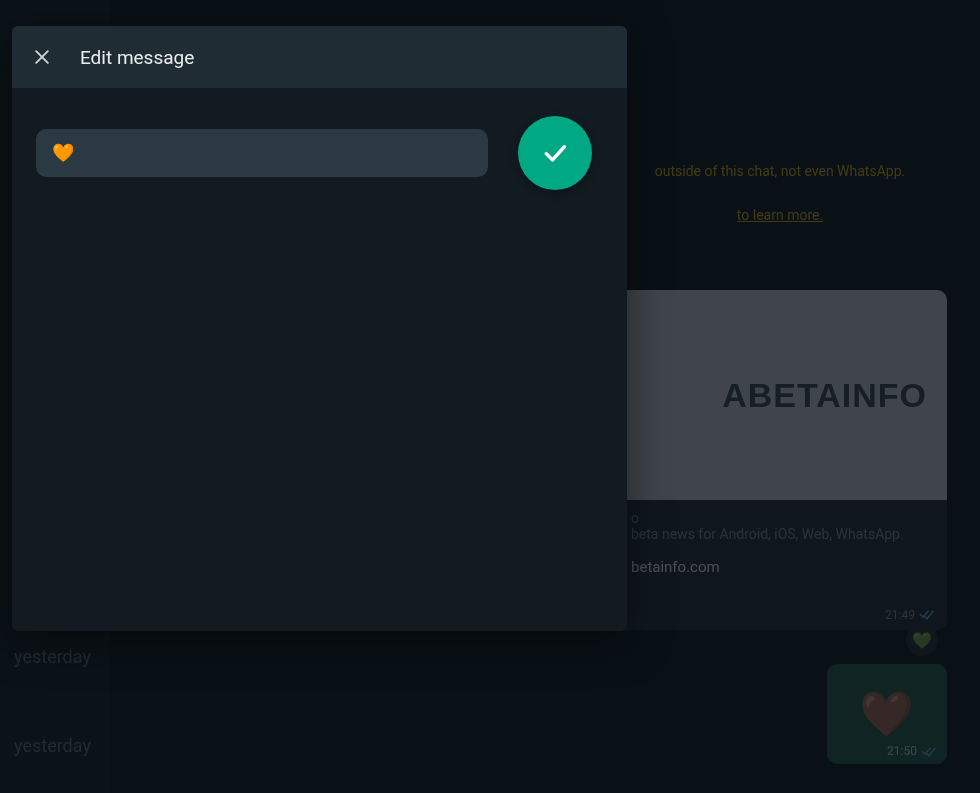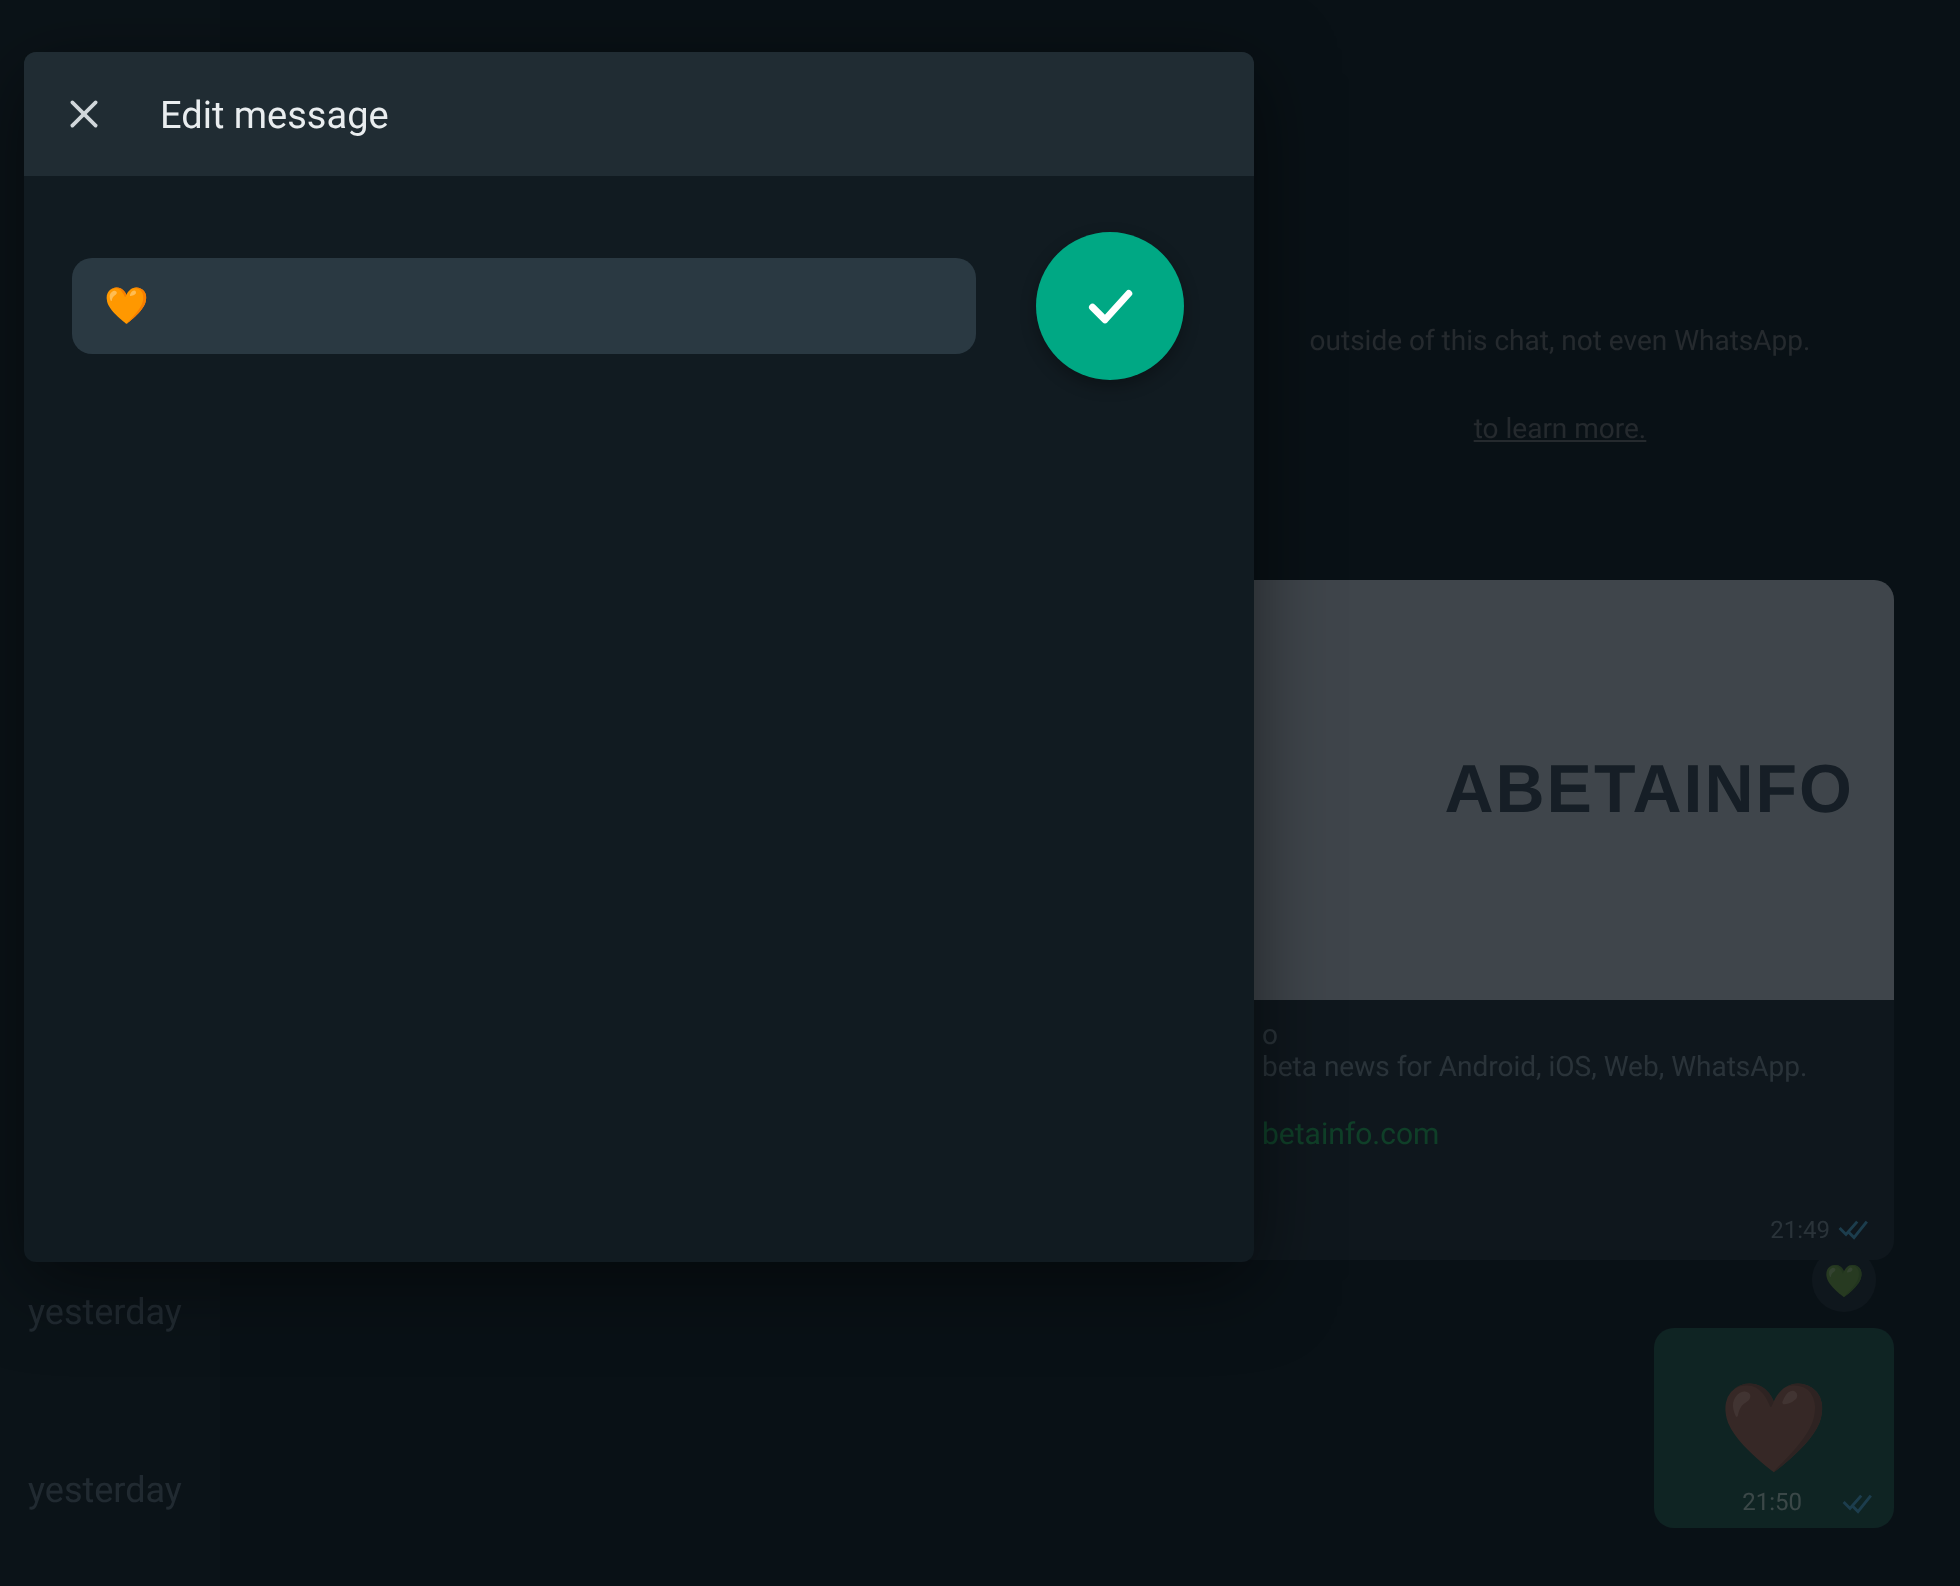--- a/index.html
+++ b/index.html
@@ -59,21 +59,21 @@
       letter-spacing: 2px;
       color: #273540;
       font-family: Arial, sans-serif;
     }
 
     .bg-encrypt {
       position: absolute;
       right: 30px;
       top: 160px;
       width: 340px;
-      color: #737373;
+      color: #eab308;
       font-size: 14px;
       text-align: center;
       line-height: 1.7;
     }
     .bg-encrypt .learn { text-decoration: underline; margin-top: 20px; }
 
     .bg-linkcard {
       position: absolute;
       right: 33px;
       top: 290px;
@@ -99,21 +99,21 @@
       color: #3c4754;
       font-family: Arial, sans-serif;
       margin-left: 45px;
     }
     .bg-linkcard .pbody {
       padding: 10px 14px;
       color: #8696a0;
       font-size: 14px;
     }
     .bg-linkcard .plink {
-      color: #22c55e;
+      color: #ffffff;
       font-size: 15px;
       padding: 6px 14px 0 14px;
       display: inline-block;
     }
     .bg-linkcard .ptime {
       color: #8696a0;
       font-size: 12px;
       position: absolute;
       right: 12px;
       bottom: 8px;
@@ -155,21 +155,21 @@
       line-height: 1;
     }
     .bg-msg2 .time {
       position: absolute;
       right: 10px;
       bottom: 6px;
       font-size: 12px;
       color: #c9e7d8;
       display: flex;
       align-items: center;
-      gap: 20px;
+      gap: 4px;
     }
     .bg-msg2 .time svg { width: 16px; height: 12px; }
 
     
     .dim {
       position: absolute;
       inset: 0;
       background: rgba(11, 20, 26, 0.6);
     }
 

